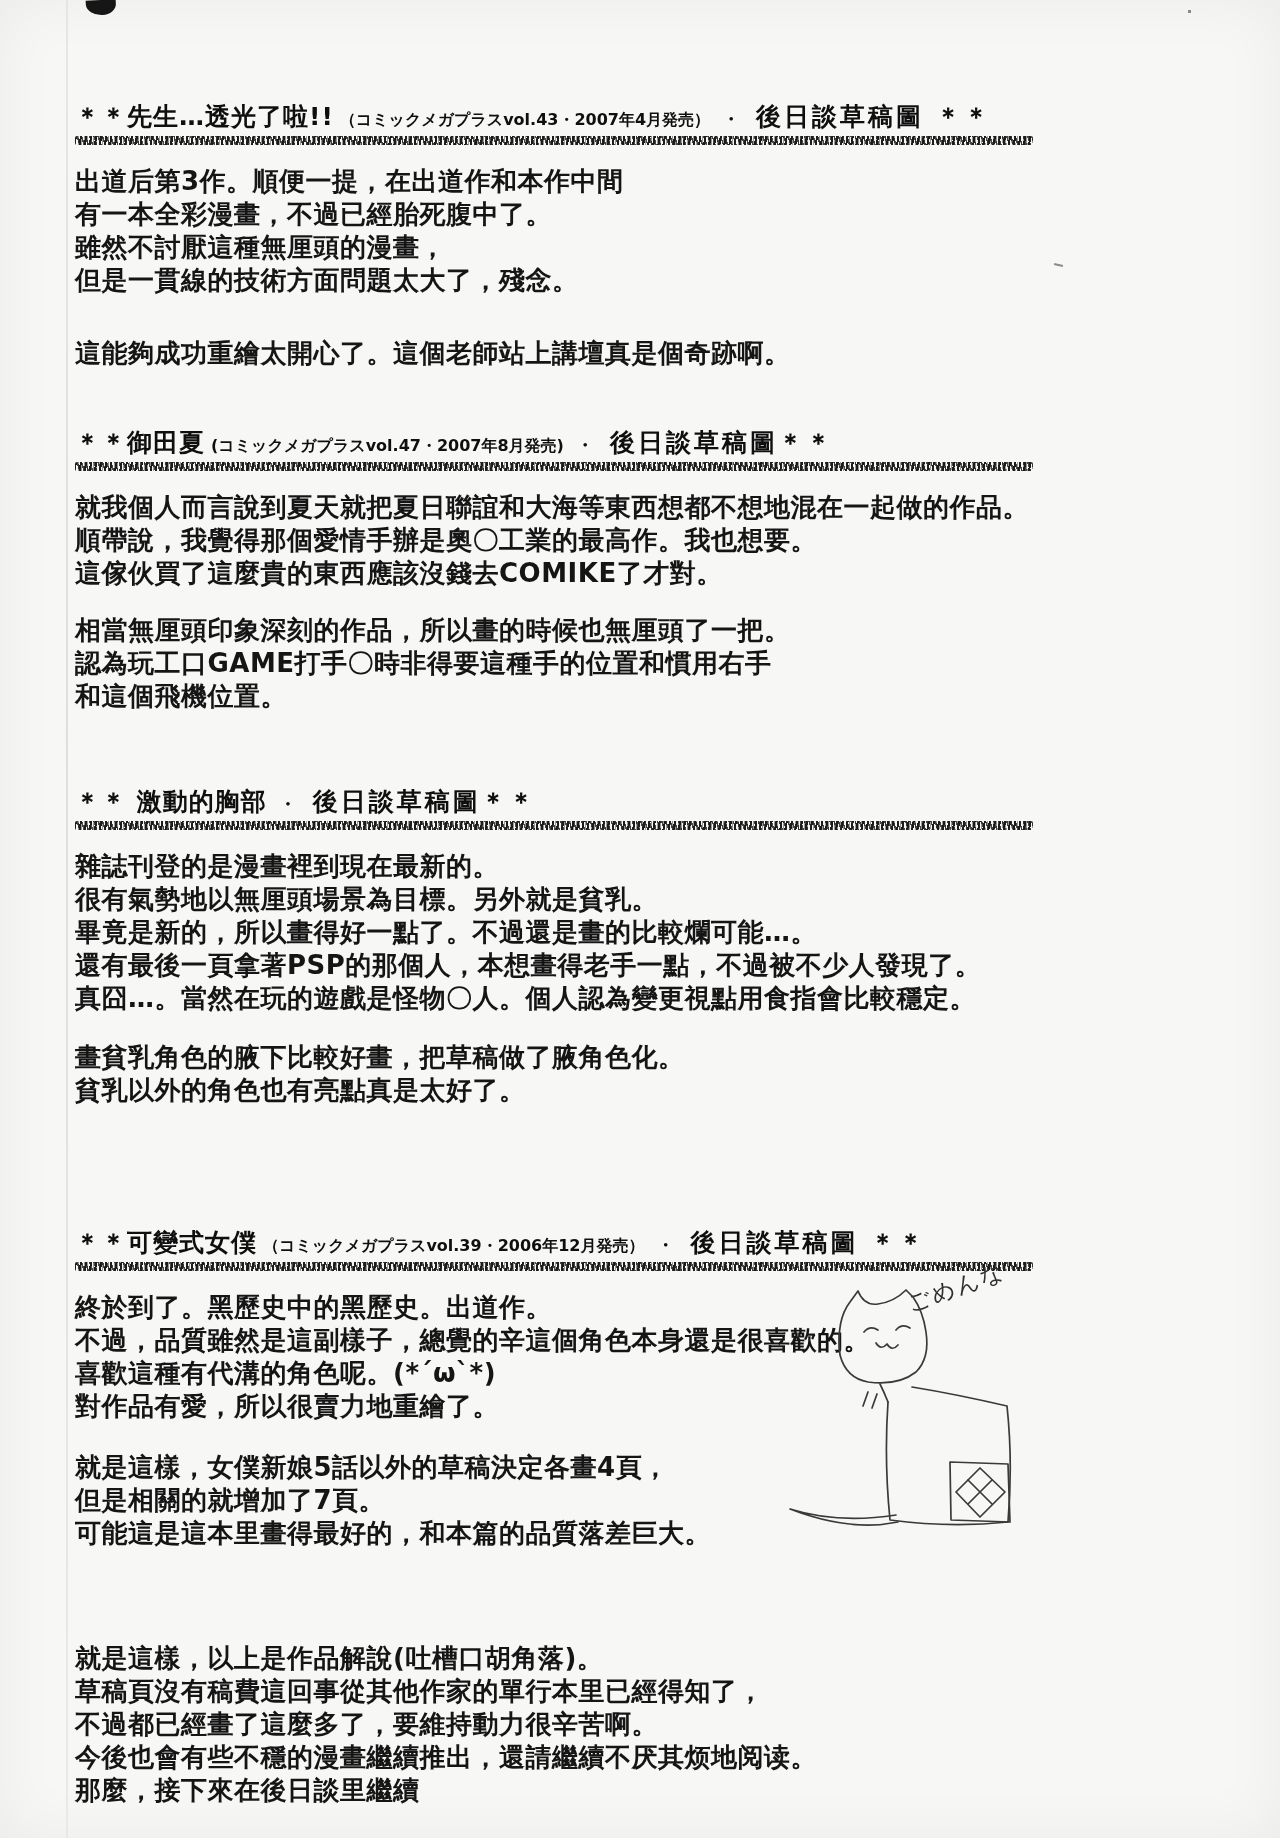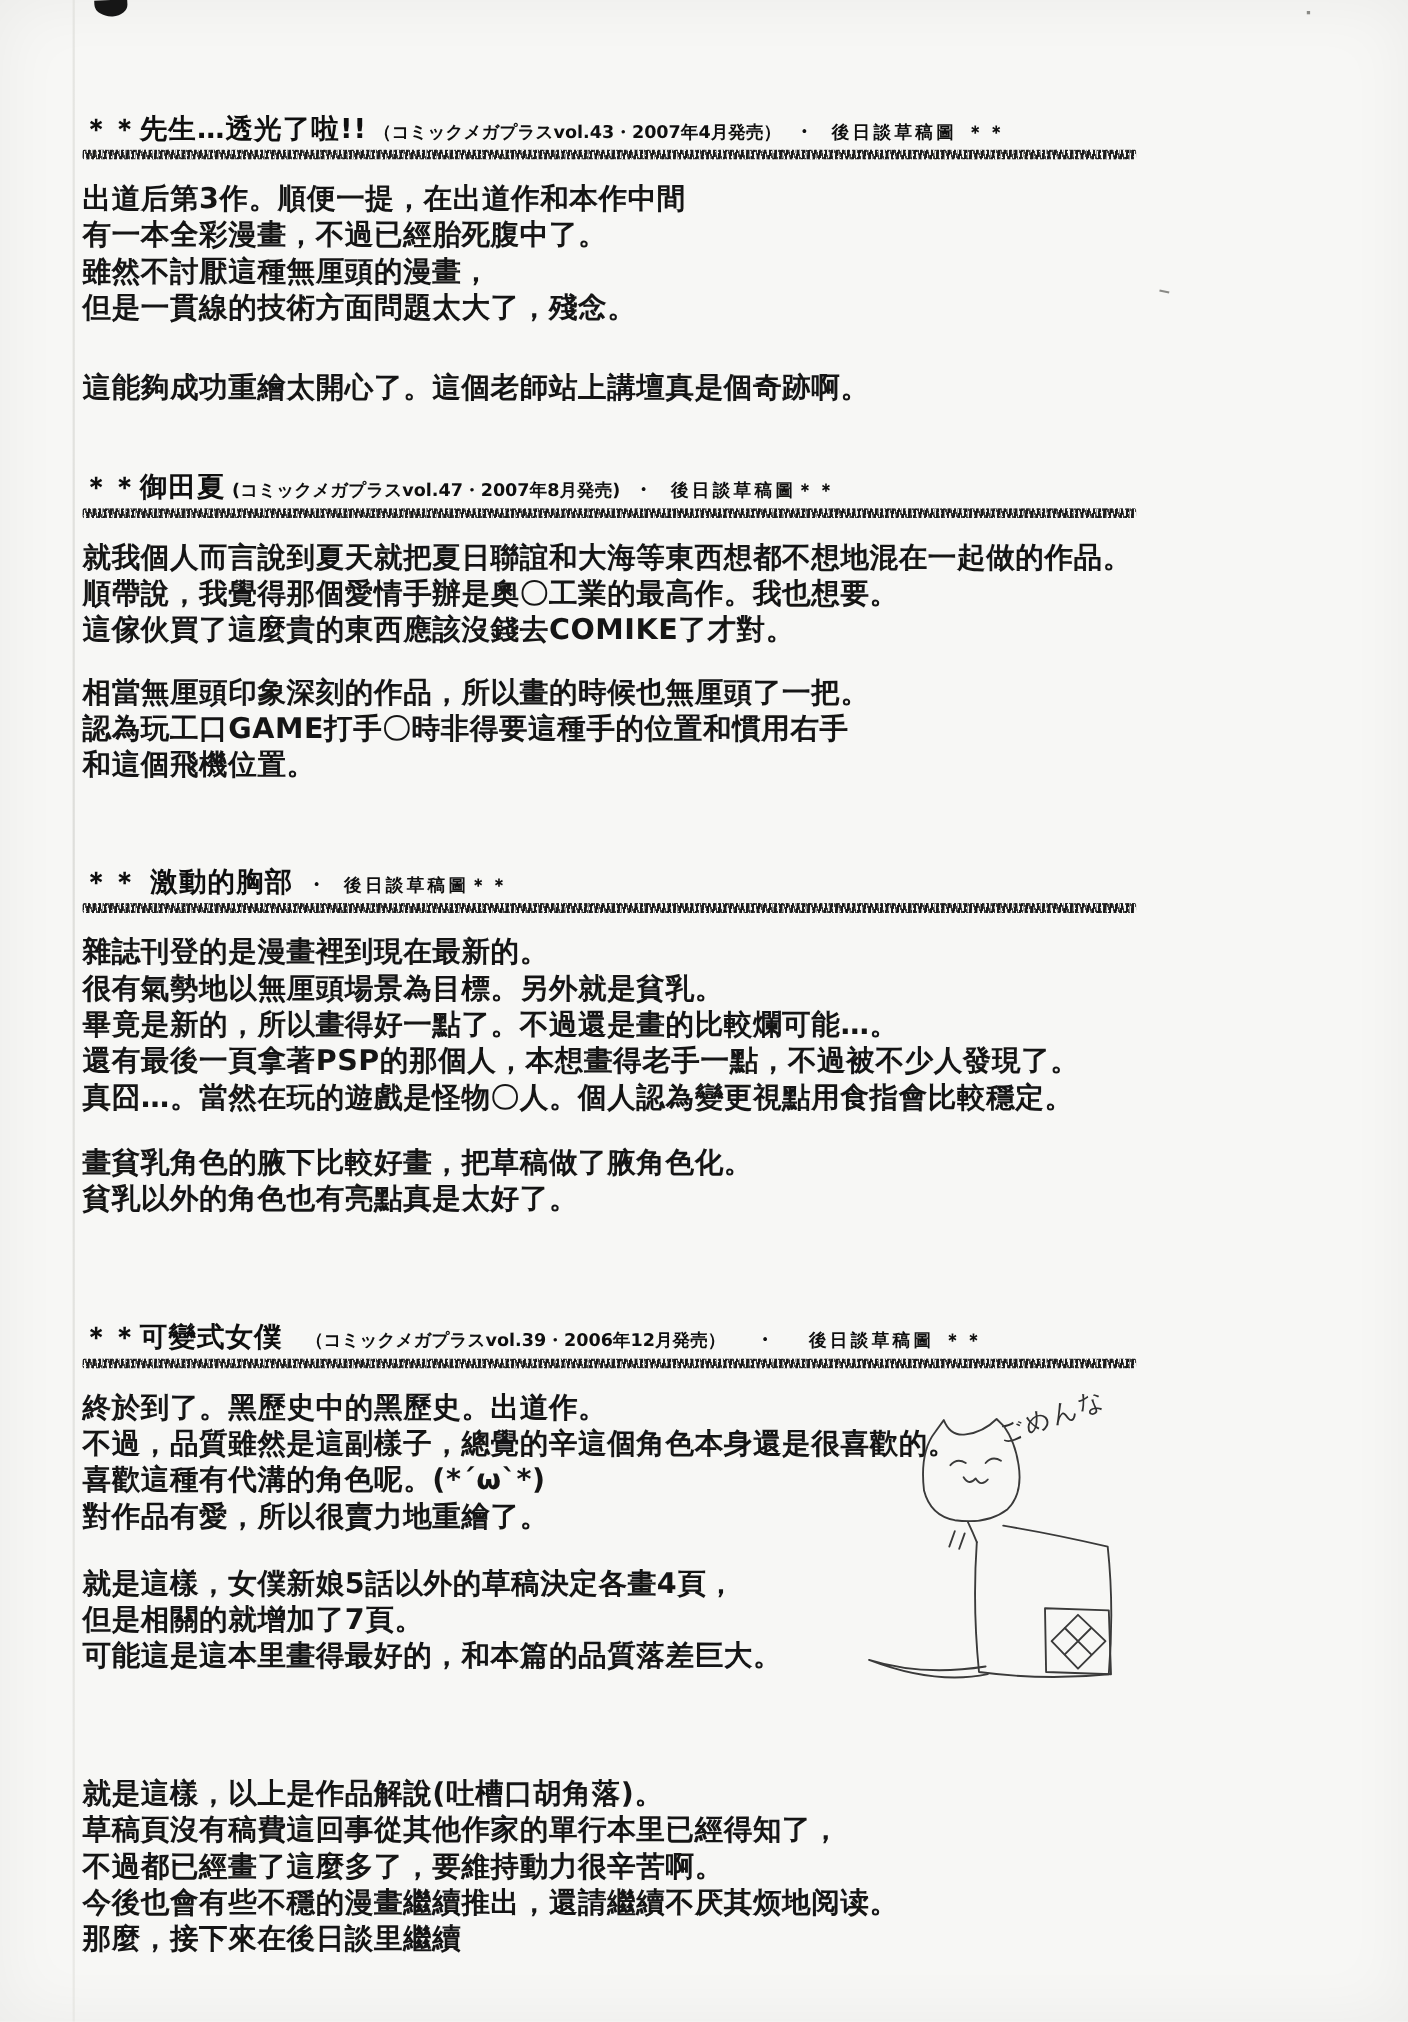--- a/index.html
+++ b/index.html
@@ -28,21 +28,21 @@
   .speck{position:absolute;background:#8a8a86;}
   .content{position:absolute;left:75px;top:0;width:958px;}
 
   .sec-header{
     display:flex;align-items:baseline;white-space:nowrap;
     color:#0f0f0f;font-weight:bold;
   }
   .sec-header .t{font-size:25px;letter-spacing:1px;}
   .sec-header .i{font-size:16px;margin-left:6px;letter-spacing:0;font-weight:600;}
   .sec-header .dot{font-size:18px;margin:0 16px 0 12px;font-weight:bold;}
-  .sec-header .s{font-size:16px;letter-spacing:3px;}
+  .sec-header .s{font-size:25px;letter-spacing:3px;}
 
   .divider{
     height:9px;margin-top:3px;width:100%;
     background:
       repeating-linear-gradient(100deg,#1c1c1c 0 2px,rgba(0,0,0,0) 2px 5px),
       repeating-linear-gradient(72deg,rgba(25,25,25,.8) 0 1.5px,rgba(0,0,0,0) 1.5px 4px),
       repeating-linear-gradient(88deg,rgba(60,60,60,.5) 0 1px,rgba(0,0,0,0) 1px 3px);
     border-radius:2px;
   }
 
@@ -117,21 +117,21 @@
       <div class="line">很有氣勢地以無厘頭場景為目標。另外就是貧乳。</div>
       <div class="line">畢竟是新的，所以畫得好一點了。不過還是畫的比較爛可能…。</div>
       <div class="line">還有最後一頁拿著PSP的那個人，本想畫得老手一點，不過被不少人發現了。</div>
       <div class="line">真囧…。當然在玩的遊戲是怪物〇人。個人認為變更視點用食指會比較穩定。</div>
     </div>
     <div class="para" style="margin-top:26px;">
       <div class="line">畫貧乳角色的腋下比較好畫，把草稿做了腋角色化。</div>
       <div class="line">貧乳以外的角色也有亮點真是太好了。</div>
     </div>
 
-    <div class="sec-header" style="margin-top:92px;gap:15px;">
+    <div class="sec-header" style="margin-top:119px;">
       <span class="t">＊＊可變式女僕</span>
       <span class="i">（コミックメガプラスvol.39・2006年12月発売）</span>
       <span class="dot">・</span>
       <span class="s">後日談草稿圖 ＊＊</span>
     </div>
     <div class="divider"></div>
     <div class="para" style="margin-top:20px;">
       <div class="line">終於到了。黑歷史中的黑歷史。出道作。</div>
       <div class="line">不過，品質雖然是這副樣子，總覺的辛這個角色本身還是很喜歡的。</div>
       <div class="line">喜歡這種有代溝的角色呢。(*´ω`*)</div>

